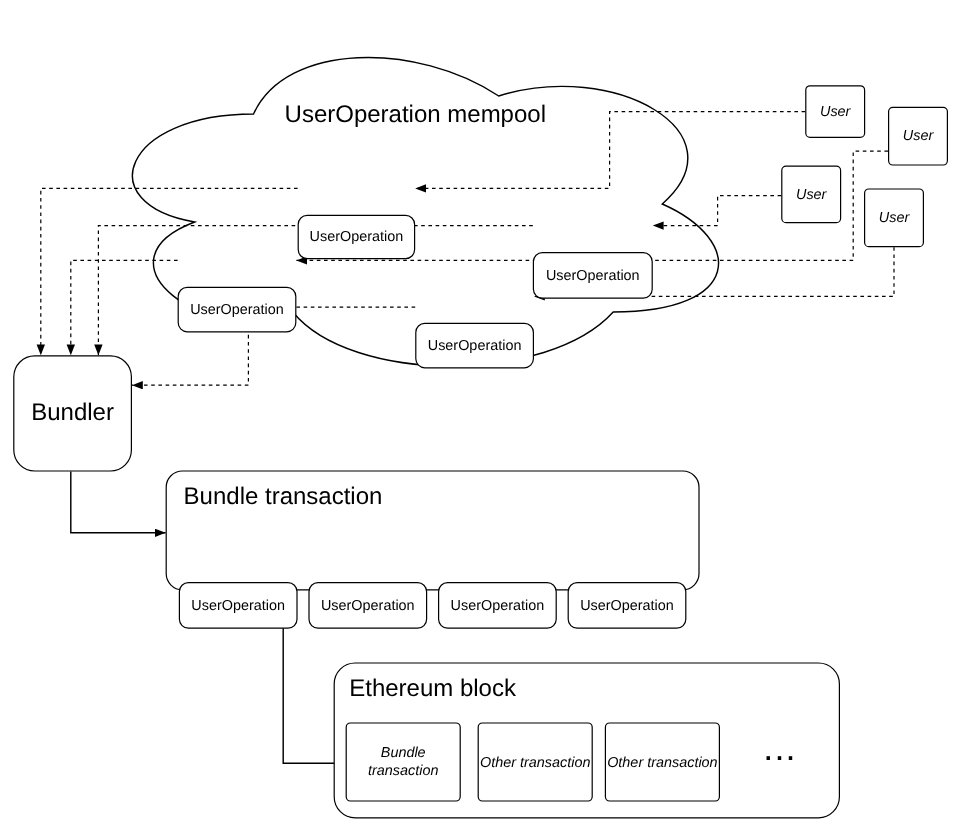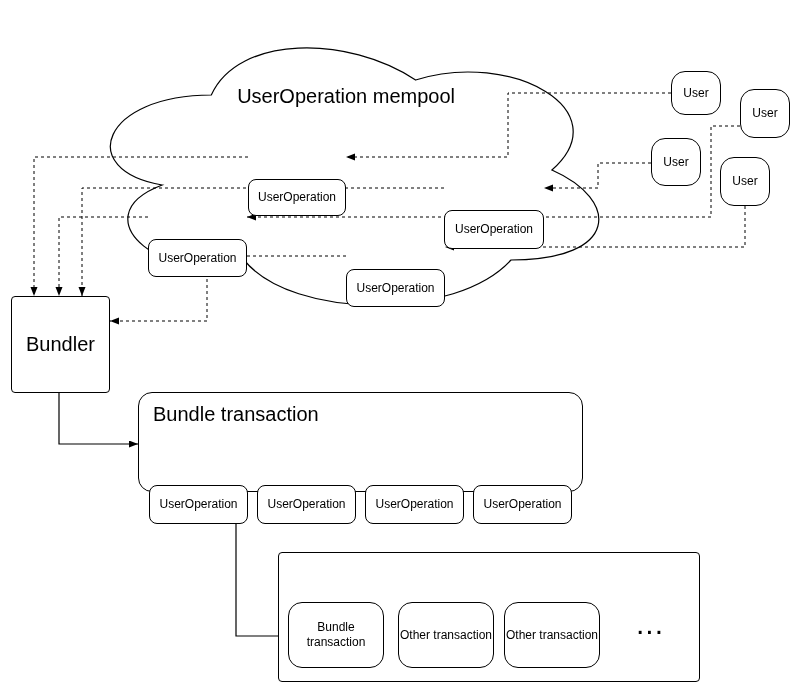--- a/index.html
+++ b/index.html
@@ -32,23 +32,23 @@
     border: 1px solid #000000;
   }
   .hdr {
     position: absolute;
     font-size: 20px;
     line-height: 24px;
     white-space: nowrap;
   }
   .hdr.center { text-align: right; }
   .r8  { border-radius: 8px; margin-top: 41px; }
-  .r10 { border-radius: 14px; }
+  .r10 { border-radius: 4px; font-style: italic; }
   .r14 { border-radius: 14px; }
-  .r18 { border-radius: 4px; }
+  .r18 { border-radius: 18px; }
   .ellipsis {
     position: absolute;
     font-size: 30px;
     letter-spacing: 1px;
     line-height: 30px;
     text-align: center;
   }
 </style>
 </head>
 <body>
@@ -99,18 +99,19 @@
   <div class="node r18" style="left:11px; top:296px; width:99px; height:97px; font-size:20px;">Bundler</div>
 
   <div class="container-box r14" style="left:138px; top:392px; width:445px; height:100px;"></div>
   <div class="hdr" style="left:153px; top:402px;">Bundle transaction</div>
   <div class="node r8" style="left:149px; top:444px; width:99px; height:39px;">UserOperation</div>
   <div class="node r8" style="left:257px; top:444px; width:99px; height:39px;">UserOperation</div>
   <div class="node r8" style="left:365px; top:444px; width:99px; height:39px;">UserOperation</div>
   <div class="node r8" style="left:473px; top:444px; width:99px; height:39px;">UserOperation</div>
 
   <div class="container-box r18" style="left:278px; top:552px; width:422px; height:130px;"></div>
+  <div class="hdr" style="left:291px; top:562px;">Ethereum block</div>
   <div class="node r10" style="left:288px; top:602px; width:96px; height:66px;">Bundle transaction</div>
   <div class="node r10" style="left:398px; top:602px; width:96px; height:66px;">Other transaction</div>
   <div class="node r10" style="left:504px; top:602px; width:96px; height:66px;">Other transaction</div>
   <div class="ellipsis" style="left:630px; top:609px; width:40px;">...</div>
 
 </div>
 
 </body></html>

